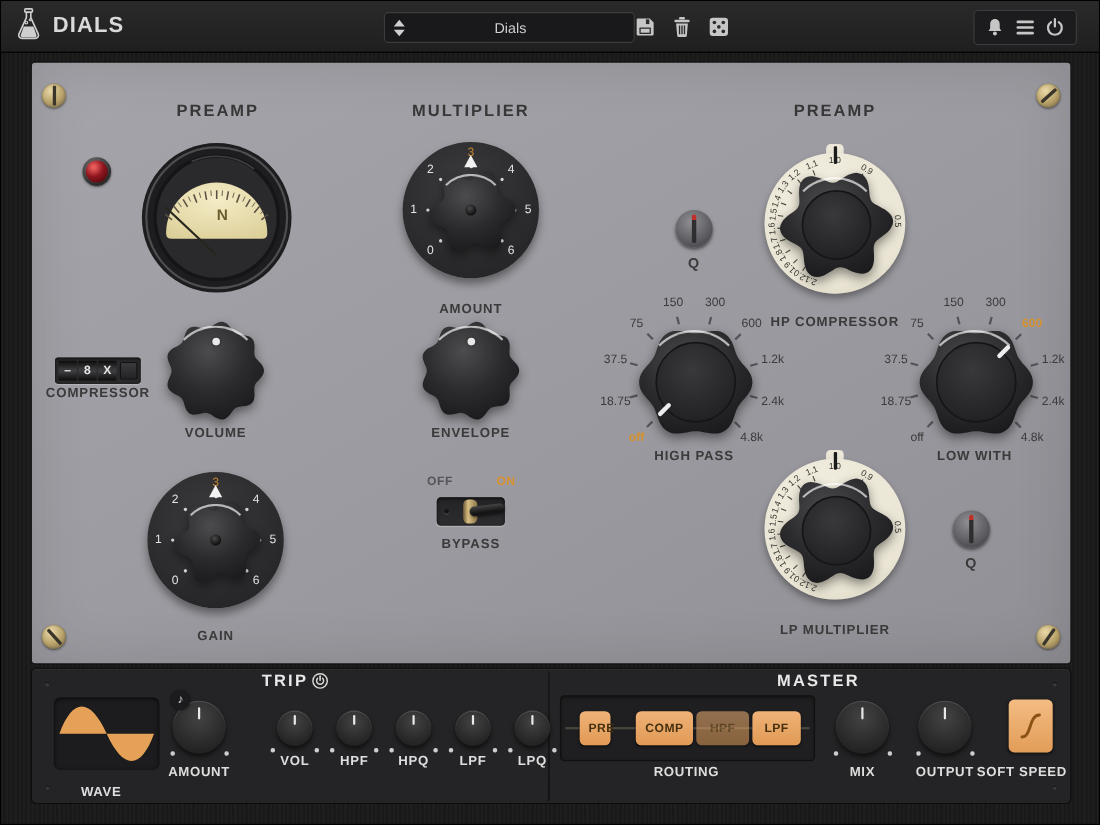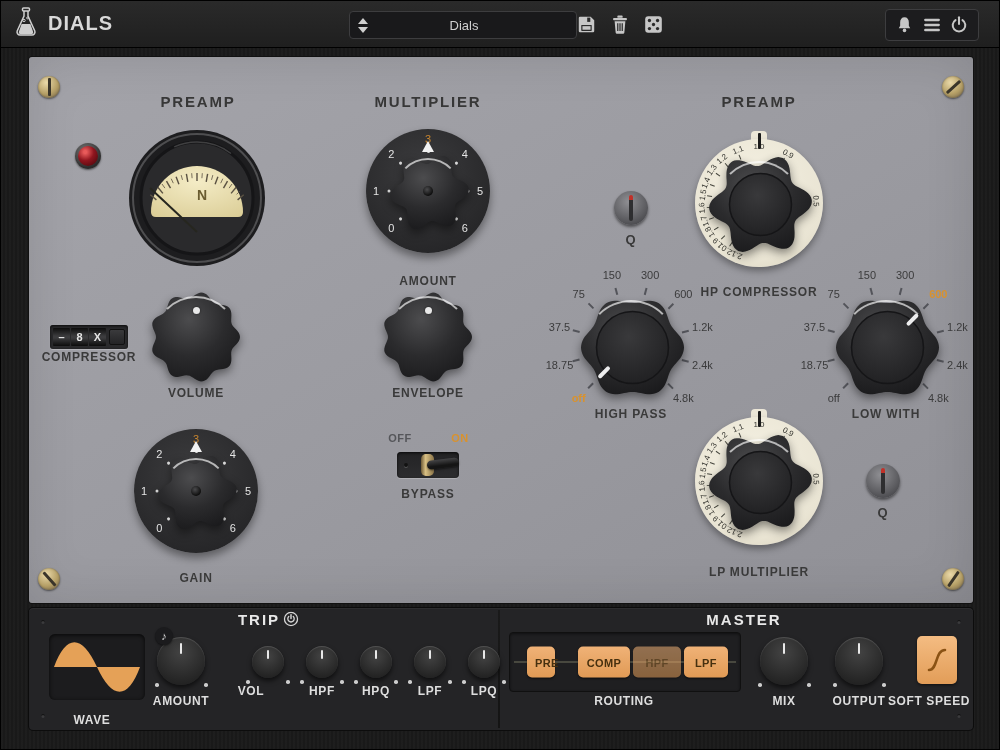--- a/index.html
+++ b/index.html
@@ -527,21 +527,21 @@
     <span class="mdot" style="left:126px;top:75px"></span>
     <span class="mdot" style="left:175px;top:75px"></span>
     <span class="ctr blabel" style="left:152px;top:93px">AMOUNT</span>
 
     <div id="trip-knobs">
         <div class="sknob" style="left: 223px; top: 38px; width: 32px; height: 32px;">
           <i></i>
         </div>
         <span class="mdot" style="left: 217px; top: 72px;"></span>
         <span class="mdot" style="left: 257px; top: 72px;"></span>
-        <span class="ctr blabel" style="left: 222px; top: 83px;">VOL</span>
+        <span class="ctr blabel" style="left: 239px; top: 83px;">VOL</span>
         <div class="sknob" style="left: 277px; top: 38px; width: 32px; height: 32px;">
           <i></i>
         </div>
         <span class="mdot" style="left: 271px; top: 72px;"></span>
         <span class="mdot" style="left: 311px; top: 72px;"></span>
         <span class="ctr blabel" style="left: 293px; top: 83px;">HPF</span>
         <div class="sknob" style="left: 331px; top: 38px; width: 32px; height: 32px;">
           <i></i>
         </div>
         <span class="mdot" style="left: 325px; top: 72px;"></span>

